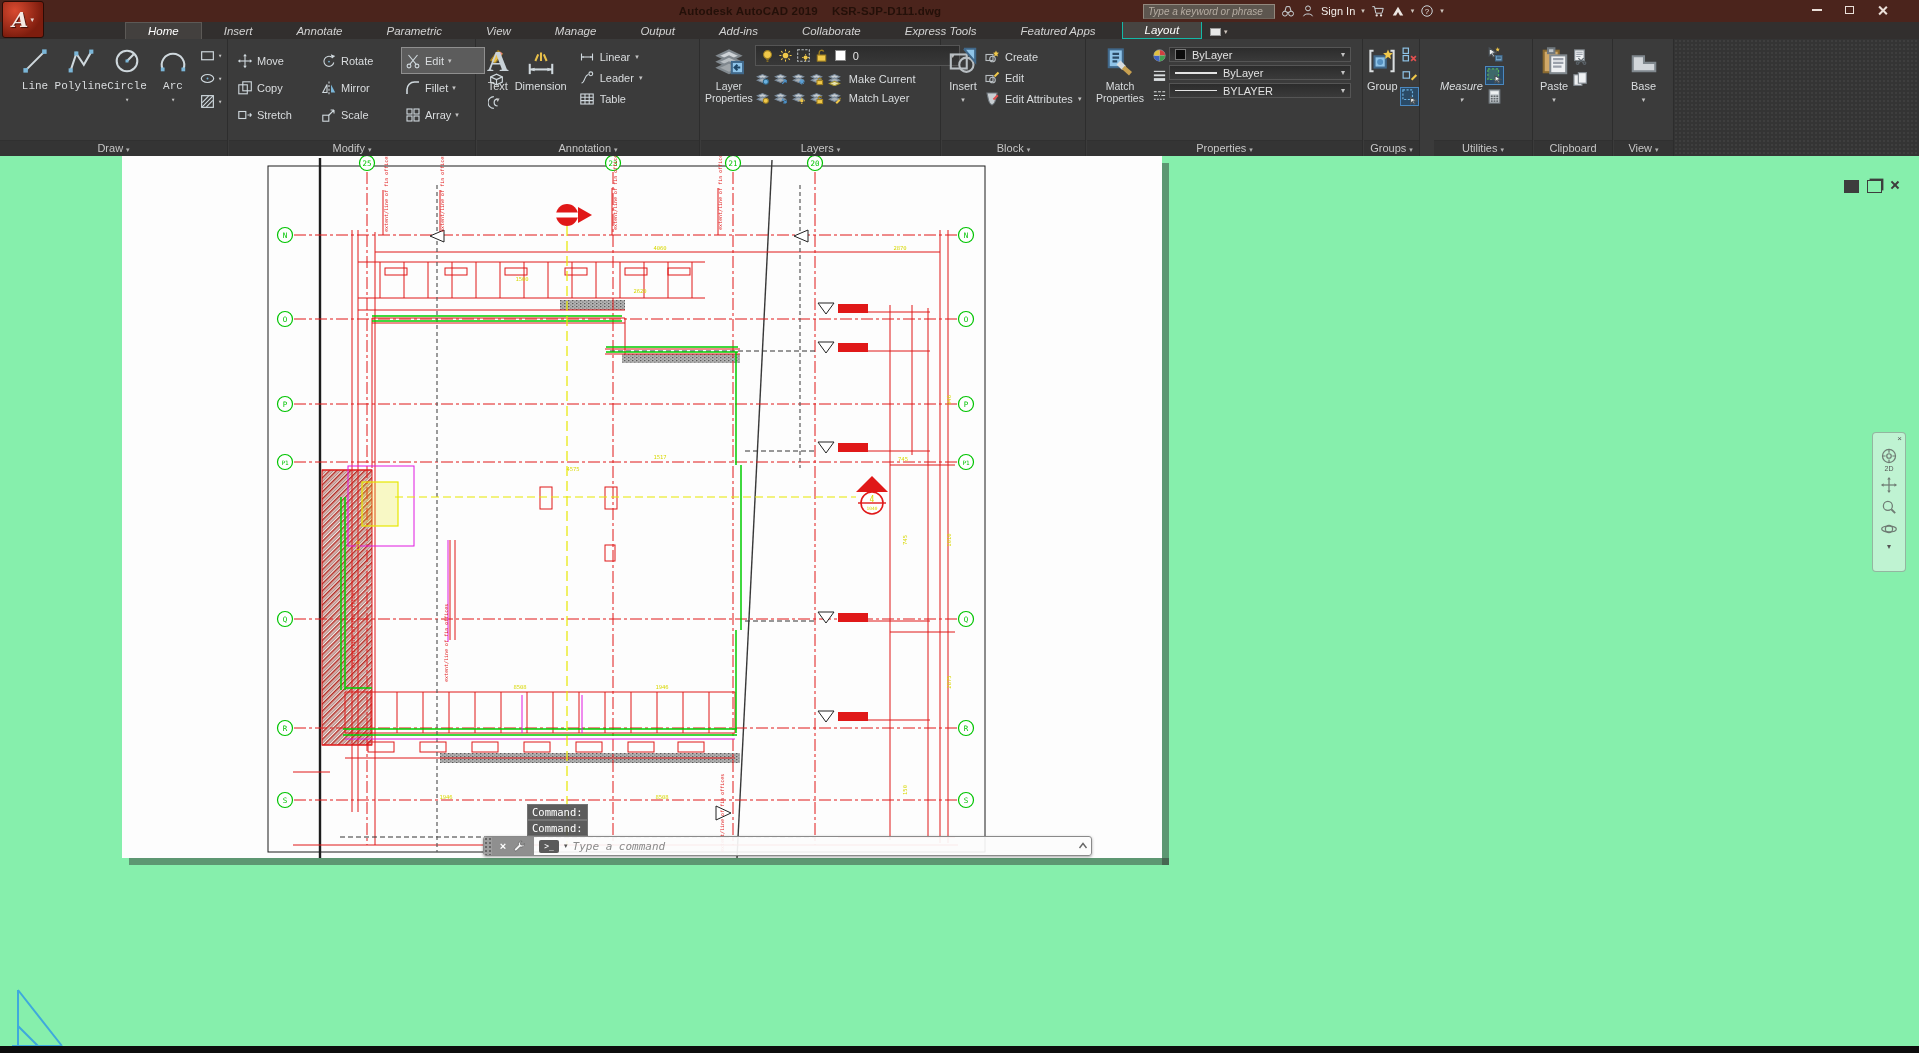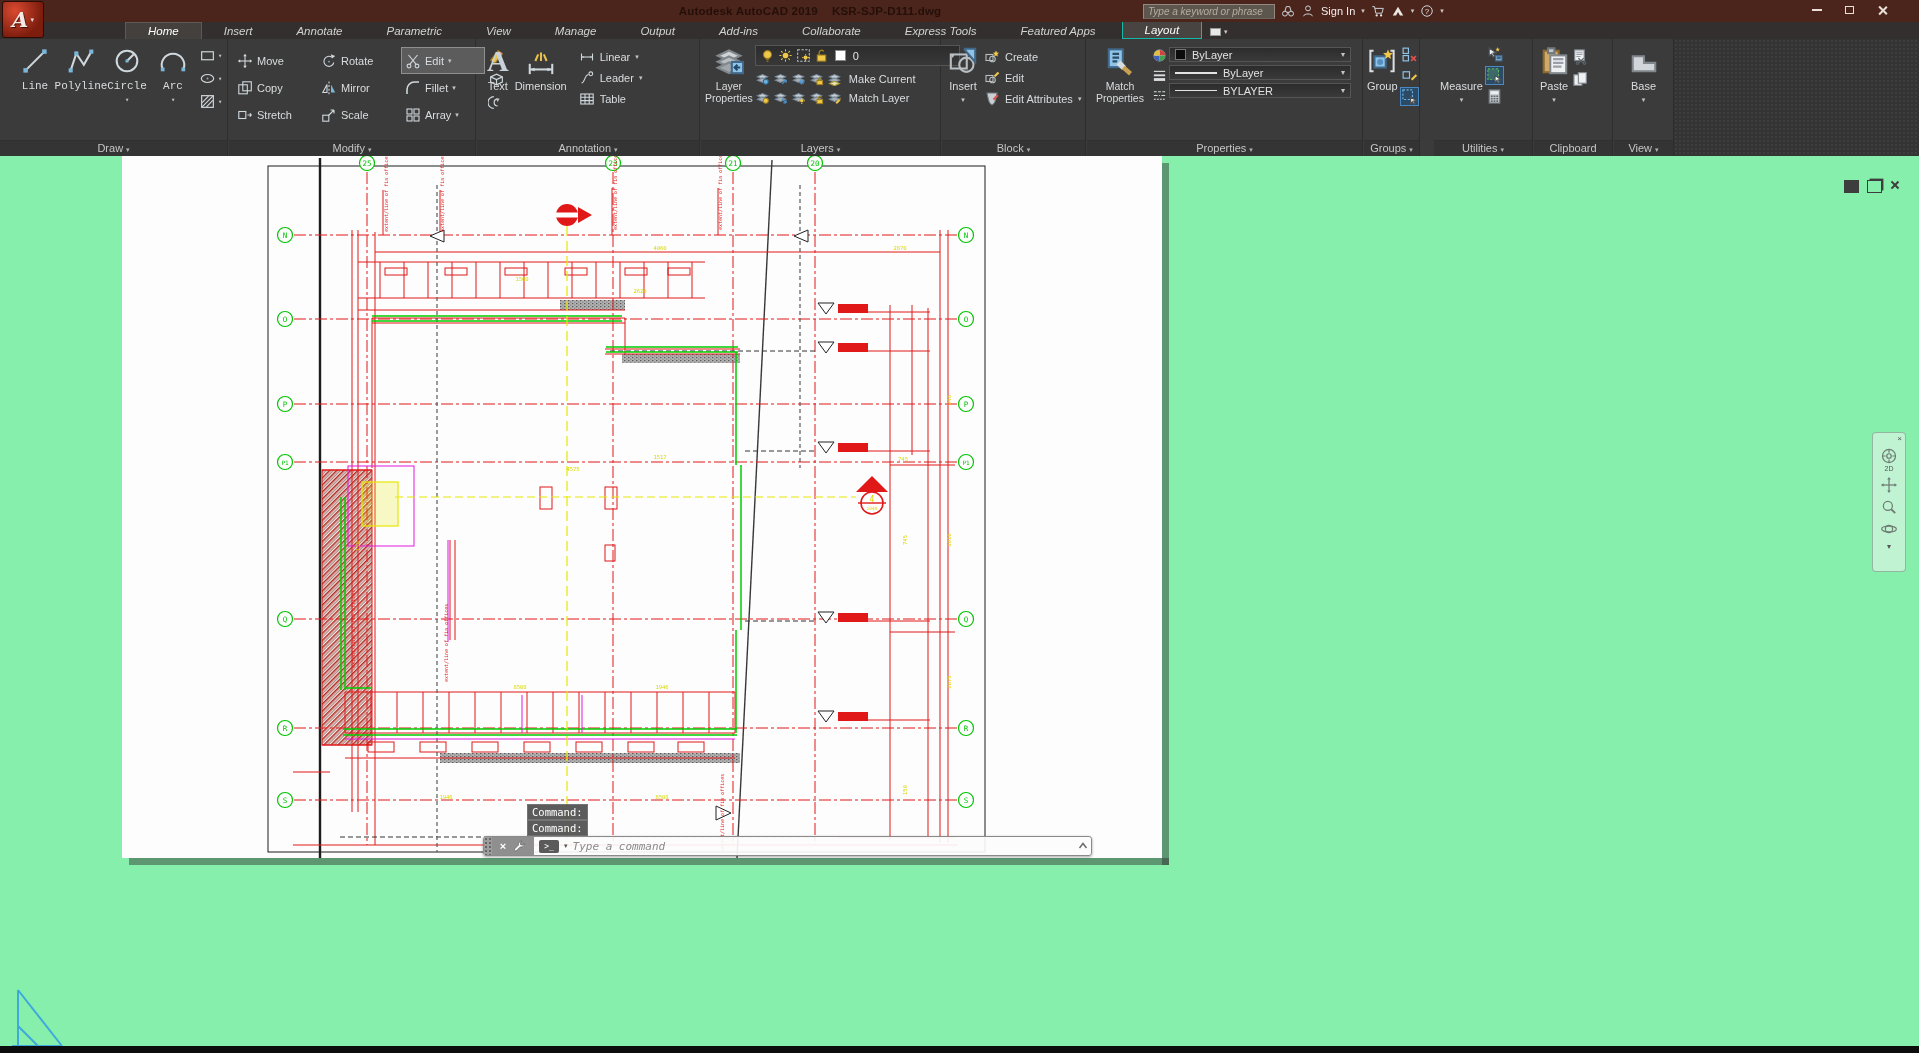--- a/index.html
+++ b/index.html
@@ -962,21 +962,21 @@
                 </g>
               </svg>
             </span>
           </span>
         </span>
     </div>
     <div class="ptitle"><span>Groups</span><span class="c">▾</span></div>
   </div>
 
   <div class="panel" style="left:1434px;width:99px;">
-    <div class="pbody" style="padding-left:6px;">
+    <div class="pbody" style="padding-left:6px;font-style:italic;">
       <span class="bigbtn">
           <span class="bi">
             <svg viewBox="0 0 16 16" style="width:100%;height:100%;display:block;" xmlns="http://www.w3.org/2000/svg">
               <g stroke="#cfd8dd" fill="none" stroke-width="1.1"></g>
             </svg>
           </span>
           <span class="bl">Measure</span>
           <span class="bc">▾</span>
         </span>
       <span class="sidecol" id="util-side" style="padding-top:5px;gap:4px;">

